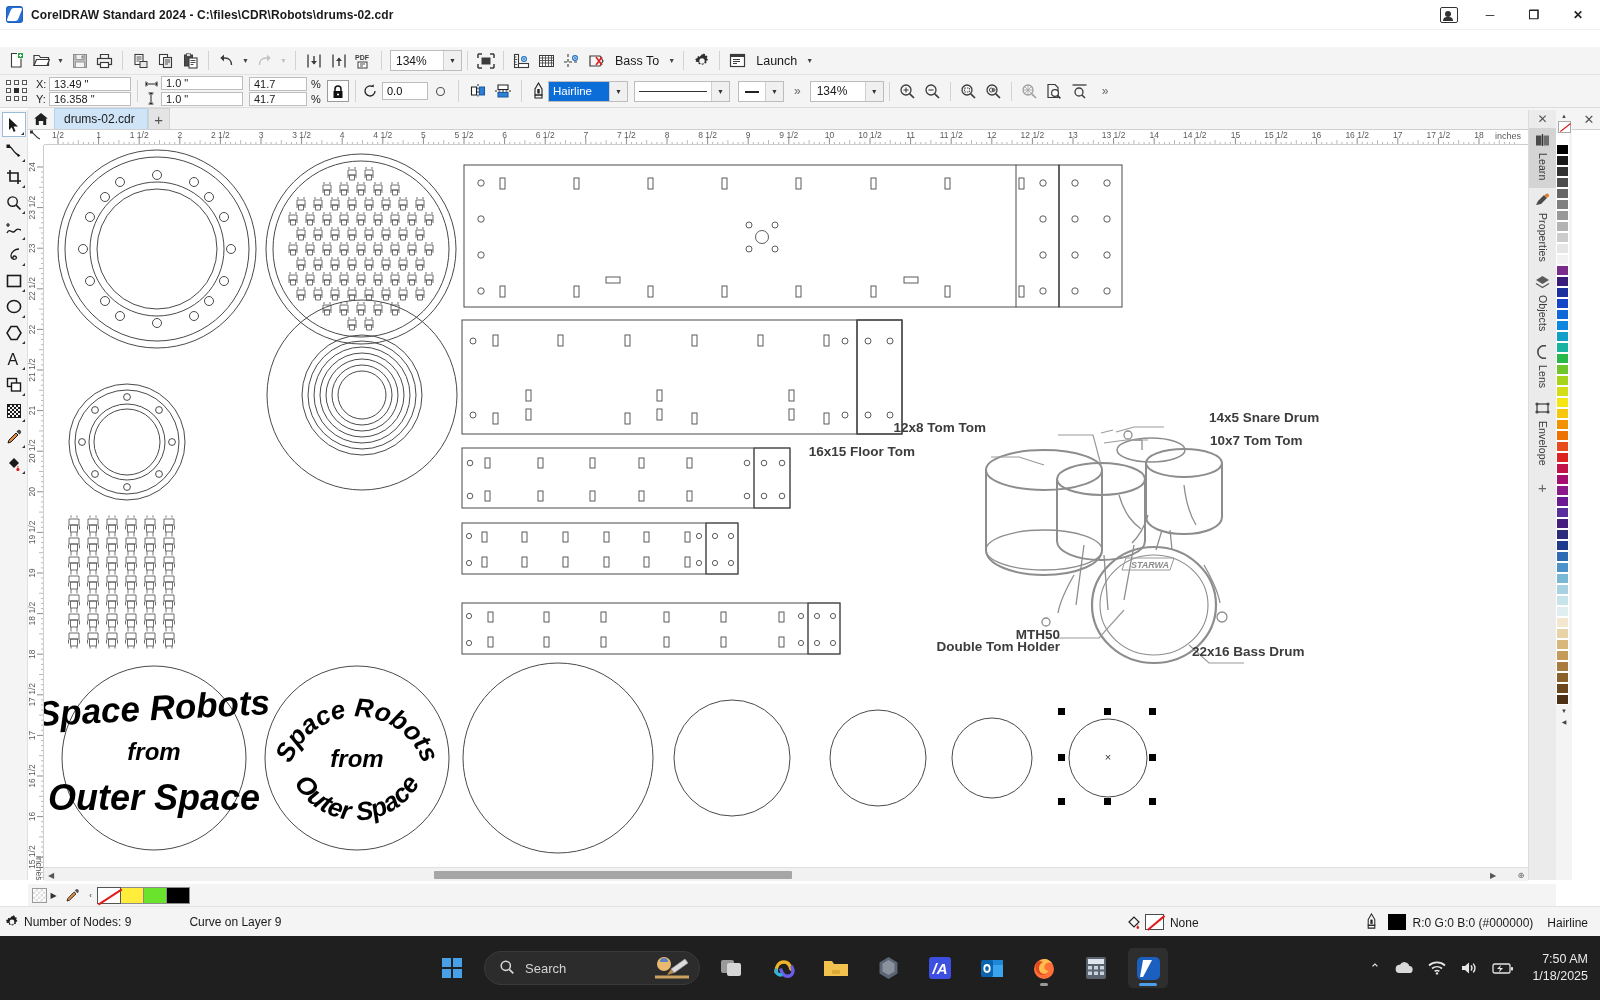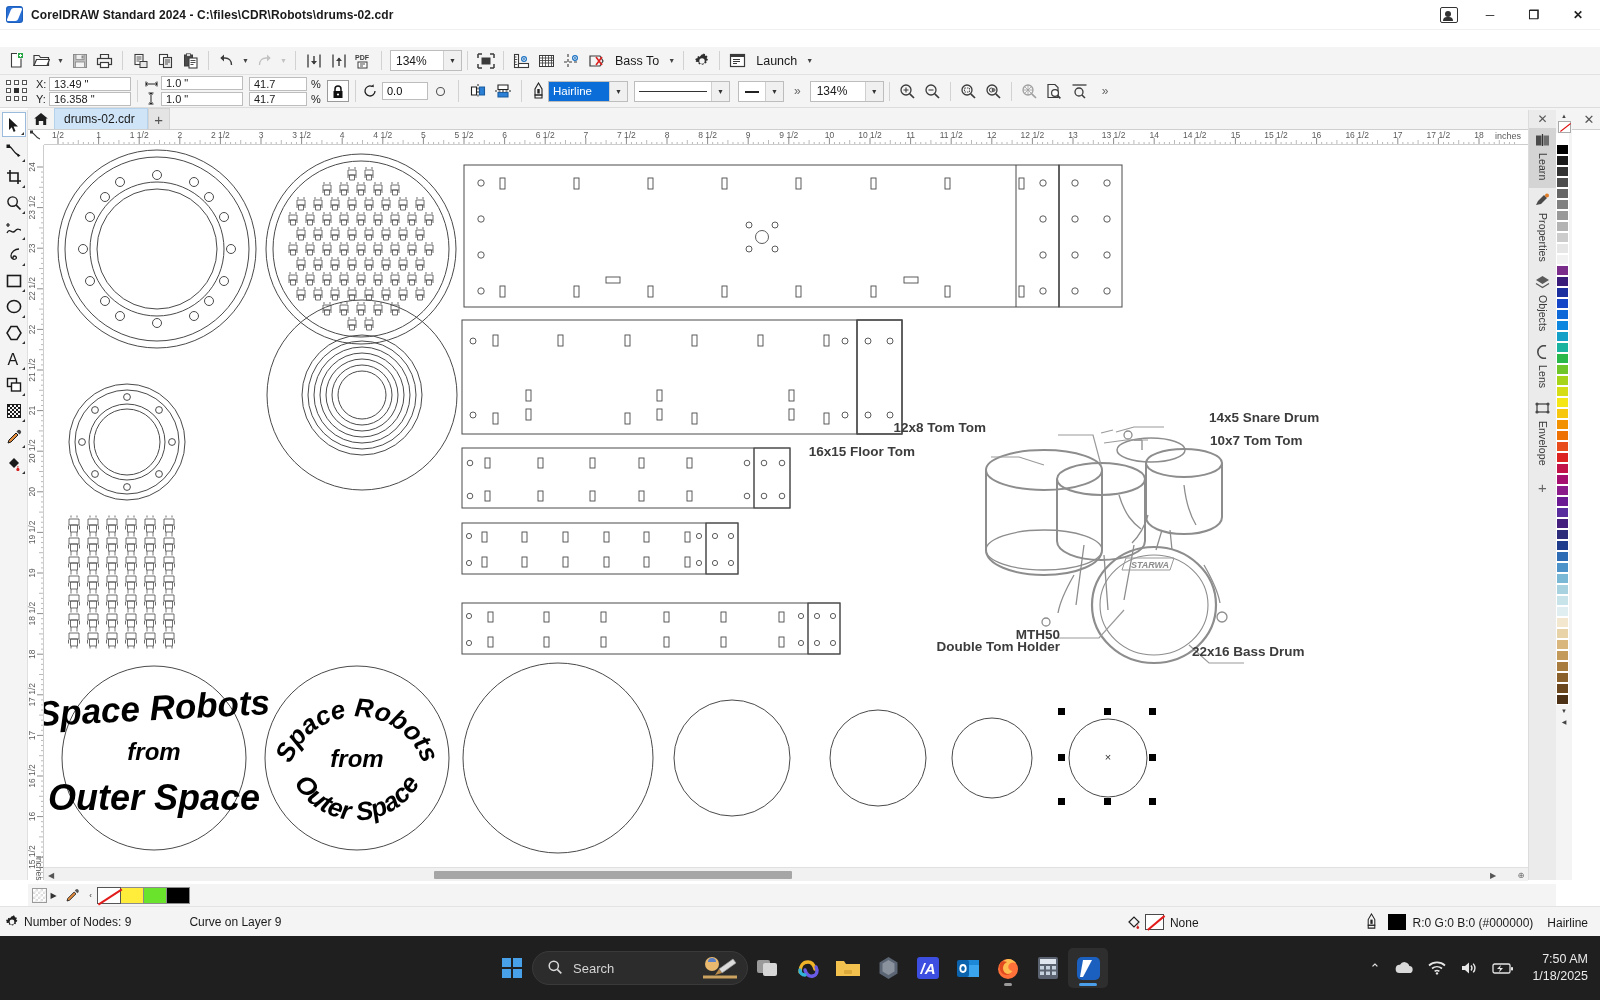--- a/index.html
+++ b/index.html
@@ -321,21 +321,21 @@
     content:""; position:absolute; left:-1px; top:7px; width:22px; height:1.5px; background:#e21b1b;
     transform: rotate(-40deg);
   }
   .sb-black-sw { width: 18px; height: 16px; background: #000; margin: 0 7px 0 3px; }
 
   
   .taskbar {
     position: absolute; top: 936px; left: 0; width: 1600px; height: 64px;
     background: #1f1f1f; display: flex; align-items: center; justify-content: center;
   }
-  .tb-center { display: flex; align-items: center; gap: 0; }
+  .tb-center { display: flex; align-items: center; gap: 12px; }
   .tb-start { width: 40px; height: 40px; display: flex; align-items: center; justify-content: center; }
   .win-logo { width: 20px; height: 20px; display: grid; grid-template-columns: 9px 9px;
               grid-template-rows: 9px 9px; gap: 2px; }
   .win-logo i { background: #48a0e8; display: block; }
   .search-pill {
     width: 216px; height: 34px; background: #2c2c2c; border-radius: 17px;
     display: flex; align-items: center; padding: 0 8px 0 14px; border: 1px solid #3a3a3a;
   }
   .search-pill .stxt { font-size: 13px; color: #d4d4d4; margin-left: 10px; flex:1; }
   .task-ico {

